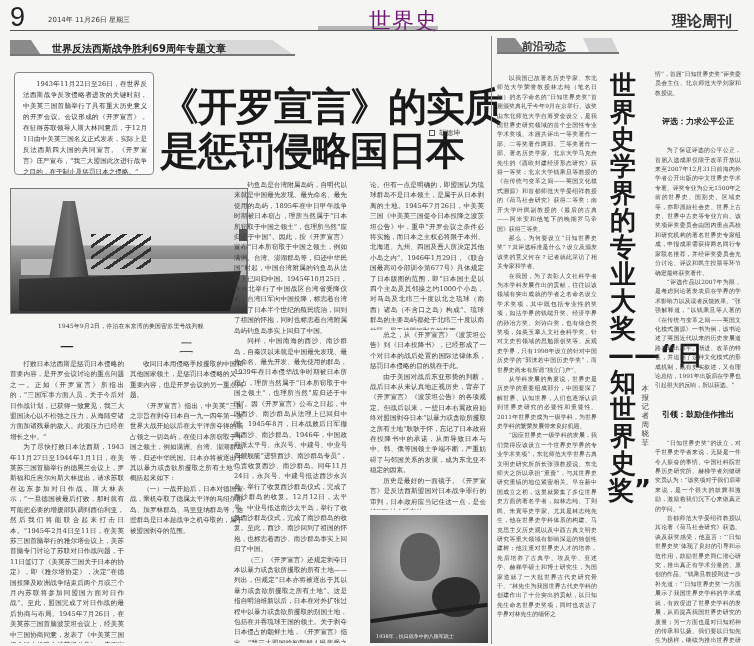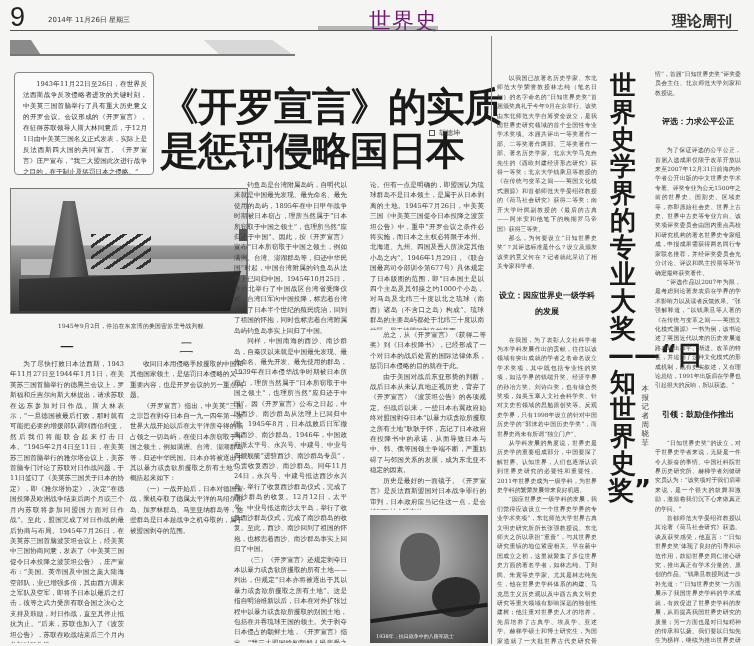--- a/index.html
+++ b/index.html
@@ -88,20 +88,21 @@
   <div class="hdr-date">2014年 11月26日   星期三</div>
   <div class="hdr-section-bar"></div>
   <div class="hdr-section">世界史</div>
   <div class="hdr-brand">理论周刊</div>
   <div class="hdr-rule"></div>
 
   <div class="banner">
     <div class="dark"></div>
     <div class="light"></div>
     <div class="ink"></div>
+    <div class="banner-text">世界反法西斯战争胜利69周年专题文章</div>
   </div>
 
   <div class="intro-box">1943年11月22日至26日，在世界反法西斯战争反攻侵略者进攻的关键时刻，中美英三国首脑举行了具有重大历史意义的开罗会议。会议形成的《开罗宣言》，在征得苏联领导人斯大林同意后，于12月1日由中美英三国名义正式发表，实际上是反法西斯四大国的共同宣言。《开罗宣言》庄严宣布，“我三大盟国此次进行战争之目的，在于制止及惩罚日本之侵略。”</div>
 
   <div class="headline">
     <div>《开罗宣言》的实质</div>
     <div>是惩罚侵略国日本</div>
   </div>
   <div class="byline">
     <span class="byline-box"></span><span>胡德坤</span>
@@ -111,20 +112,21 @@
     <div class="ship-deck"></div>
     <div class="ship-tower"></div>
     <div class="ship-guns"></div>
     <div class="ship-hull"></div>
     <div class="ship-flag"></div>
   </div>
   <div class="caption-ship">1945年9月2日，停泊在东京湾的美国密苏里号战列舰</div>
 
   <div class="col col-a">
     <p class="center-num">一</p>
+    <p>打败日本法西斯是惩罚日本侵略的首要内容，是开罗会议讨论的重点问题之一。正如《开罗宣言》所指出的，“三国军事方面人员，关于今后对日作战计划，已获得一致意见，我三大盟国决心以不松弛之压力，从海陆空诸方面加诸残暴的敌人。此项压力已经在增长之中。”</p>
     <p>为了尽快打败日本法西斯，1943年11月27日至1944年1月1日，在美英苏三国首脑举行的德黑兰会议上，罗斯福和丘吉尔向斯大林提出，请求苏联在远东参加对日作战。斯大林表示，“一旦德国被最后打败，那时就有可能把必要的增援部队调到西伯利亚，然后我们将能联合起来打击日本。”1945年2月4日至11日，在美英苏三国首脑举行的雅尔塔会议上，美苏首脑专门讨论了苏联对日作战问题，于11日签订了《美英苏三国关于日本的协定》，即《雅尔塔协定》，决定“在德国投降及欧洲战争结束后两个月或三个月内苏联将参加同盟国方面对日作战”。至此，盟国完成了对日作战的最后协商与布局。1945年7月26日，在美英苏三国首脑波茨坦会议上，经美英中三国协商同意，发表了《中美英三国促令日本投降之波茨坦公告》，庄严宣布：“美国、英帝国及中国之庞大陆海空部队，业已增强多倍，其由西方调来之军队及空军，即将予日本以最后之打击，彼等之武力受所有联合国之决心之支持及鼓励，对日作战，直至其停止抵抗为止。”后来，苏联也加入了《波茨坦公告》，苏联在欧战结束后三个月内参加对日作战。</p>
   </div>
 
   <div class="col col-b">
     <p class="center-num">二</p>
     <p>收回日本用侵略手段攫取的中国和其他国家领土，是惩罚日本侵略的又一重要内容，也是开罗会议的另一重点问题。</p>
     <p>《开罗宣言》指出，中美英“三国之宗旨在剥夺日本自一九一四年第一次世界大战开始以后在太平洋所夺得的或占领之一切岛屿，在使日本所窃取于中国之领土，例如满洲、台湾、澎湖群岛等，归还中华民国。日本亦将被逐出于其以暴力或贪欲所攫取之所有土地”。概括起来如下：</p>
     <p>（一）一战开始后，日本对德国宣战，乘机夺取了德属太平洋的马绍尔群岛、加罗林群岛、马里亚纳群岛等，这些群岛是日本趁战争之机夺取的，属于被盟国剥夺的范围。</p>
 
   </div>
@@ -132,40 +134,45 @@
   <div class="col col-c">
     <p>钓鱼岛是台湾附属岛屿，自明代以来就是中国最先发现、最先命名、最先使用的岛屿，1895年在中日甲午战争时期被日本窃占，理所当然属于“日本所窃取于中国之领土”，也理所当然“应归还于中国”。因此，按《开罗宣言》宣布“日本所窃取于中国之领土，例如满洲、台湾、澎湖群岛等，归还中华民国”时起，中国台湾附属的钓鱼岛从法理上已回归中国。1945年10月25日，在台北举行了中国战区台湾省受降仪式，台湾日军向中国投降，标志着台湾脱离了日本半个世纪的殖民统治，回到了祖国的怀抱，同时也标志着台湾附属岛屿钓鱼岛事实上回归了中国。</p>
     <p>同样，中国南海的西沙、南沙群岛，自秦汉以来就是中国最先发现、最先命名、最先开发、最先使用的群岛，1939年在日本侵华战争时期被日本所窃占，理所当然属于“日本所窃取于中国之领土”，也理所当然“应归还于中国”。因《开罗宣言》公布之日起，中国西沙、南沙群岛从法理上已回归中国。1945年8月，日本战败后日军撤离西沙、南沙群岛。1946年，中国政府派太平号、永兴号、中建号、中业号四艘舰艇“进驻西沙、南沙群岛专员”，负责收复西沙、南沙群岛。同年11月24日，永兴号、中建号抵达西沙永兴岛，举行了收复西沙群岛仪式，完成了西沙群岛的收复。12月12日，太平号、中业号抵达南沙太平岛，举行了收复西沙群岛仪式，完成了南沙群岛的收复。至此，西沙、南沙回到了祖国的怀抱，也标志着西沙、南沙群岛事实上回归了中国。</p>
     <p>（三）《开罗宣言》还规定剥夺日本以暴力或贪欲所攫取的所有土地——列出，但规定“日本亦将被逐出于其以暴力或贪欲所攫取之所有土地”。这是指自明治维新以后，日本在对外扩张过程中以暴力或贪欲所攫取的别国土地，包括在并吞琉球王国的领土。关于剥夺日本侵占的朝鲜土地，《开罗宣言》指出，“我三大盟国稔知朝鲜人民所受之奴隶待遇，决定在相当期间，使朝鲜自由独立。”关于剥夺日本侵占的俄罗斯土地，苏联因未对日宣战而没有参加开罗会议，但随后《开罗宣言》的内容。1945年，根据《雅尔塔协定》，规定“库页岛南部及邻近一切岛屿须交还苏联”“千岛群岛须交予苏联”。关于琉球群岛，在开罗会议上，罗斯福在同蒋介石的会谈中曾提议将琉球群岛交还中国，蒋介石提议中美共管，因双方未取得一致意见而未做定</p>
   </div>
 
   <div class="col col-d">
     <p style="text-indent:0">论。但有一点是明确的，即盟国认为琉球群岛不是日本领土，是属于从日本剥离的土地。1945年7月26日，中美英三国《中美英三国促令日本投降之波茨坦公告》中，重申“开罗会议之条件必将实施，而日本之主权必将限于本州、北海道、九州、四国及吾人所决定其他小岛之内”。1946年1月29日，《联合国最高司令部训令第677号》具体规定了日本版图的范围，即“日本国土是以四个主岛及其邻接之约1000个小岛，对马岛及北纬三十度以北之琉球（南西）诸岛（不含口之岛）构成”。琉球群岛的主要岛屿都处于北纬三十度以南地区，属于被盟国剥夺的范围。</p>
   </div>
   <div class="col col-d2">
-    <p>总之，从《开罗宣言》《获得二等奖》到《日本投降书》，已经形成了一个对日本的战后处置的国际法律体系，惩罚日本侵略的目的就在于此。</p>
+    <p>总之，从《开罗宣言》《波茨坦公告》到《日本投降书》，已经形成了一个对日本的战后处置的国际法律体系，惩罚日本侵略的目的就在于此。</p>
     <p>由于美国对战后东亚形势的判断，战后日本从未认真地正视历史，背弃了《开罗宣言》《波茨坦公告》的各项规定。但战后以来，一些日本右翼政府始终对盟国剥夺日本“以暴力或贪欲所攫取之所有土地”耿耿于怀，忘记了日本政府在投降书中的承诺，从而导致日本与中、韩、俄等国领土争端不断，严重妨碍了与邻国关系的发展，成为东北亚不稳定的因素。</p>
     <p>历史是最好的一面镜子。《开罗宣言》是反法西斯盟国对日本战争罪行的审判，日本政府应当记住这一点，是会被国际社会唾弃的。</p>
 
   </div>
 
   <div class="photo photo-soldiers">
     <div class="soldier1"></div>
     <div class="soldier2"></div>
     <div class="rifle"></div>
     <div class="caption-soldiers">1938年，抗日战争中的八路军战士</div>
   </div>
 
   <div class="vrule"></div>
 
+  <div class="rb-banner">
+    <div class="dark"></div>
+    <div class="light"></div>
+    <div class="ink"></div>
+    <div class="rb-text">前沿动态</div>
+  </div>
 
   <div class="rcol rcol-1">
     <p>以我国已故著名历史学家、东北师范大学荣誉教授林志纯（笔名日知）的名字命名的“日知世界史奖”首届颁奖典礼于今年9月在京举行。该奖由东北师范大学自筹资金设立，是我国世界史研究领域的首个全国性专业学术奖项。本届共评出一等奖著作一部、二等奖著作两部、三等奖著作一部。著名历史学家、北京大学马克垚先生的《西欧封建经济形态研究》获得一等奖；北京大学钱乘旦等教授的《在传统与变革之间——英国文化模式溯源》和首都师范大学晏绍祥教授的《荷马社会研究》获得二等奖；南开大学叶民副教授的《最后的古典——阿米安和他笔下的晚期罗马帝国》获得三等奖。</p>
     <p>那么，为何要设立“日知世界史奖”？其评选标准是什么？设立及颁发该奖的意义何在？记者就此采访了相关专家和学者。</p>
-    <h4>设立：因应世界史一级学科的发展</h4>
     <p>在我国，为了表彰人文社科学者为本学科发展作出的贡献，往往以该领域有突出成就的学者之名命名设立学术奖项，其中既包括专业性的奖项，如法学界的钱端升奖、经济学界的孙冶方奖、刘诗白奖，也有综合类奖项，如吴玉章人文社会科学奖、针对文史哲领域的思勉原创奖等。反观史学界，只有1998年设立的针对中国历史学的“郭沫若中国历史学奖”，而世界史尚未有所谓“独立门户”。</p>
     <p>从学科发展的角度说，世界史是历史学的重要组成部分，中国要深了解世界、认知世界，人们也逐渐认识到世界史研究的必要性和重要性。2011年世界史成为一级学科，为世界史学科的繁荣发展带来良好机遇。</p>
     <p>“因应世界史一级学科的发展，我们觉得应该设立一个世界史学界的专业学术奖项”，东北师范大学世界古典文明史研究所所长张强教授说。东北师大之所以承担“重责”，与其世界史研究重镇的地位紧密相关。早在新中国成立之初，这里就聚集了多位世界史方面的著名学者，如林志纯、丁则民、朱寰等史学家。尤其是林志纯先生，他在世界史学科体系的构建、马克思主义历史观以及中西古典文明史研究等重大领域有影响深远的独创性建树；他注重对世界史人才的培养，先后培养了古典学、埃及学、亚述学、赫梯学硕士和博士研究生，为国家造就了一大批世界古代史研究骨干。“林先生为我国世界古代史学科的创建作出了十分突出的贡献，以日知先生命名世界史奖项，同时也表达了学界对林先生的缅怀之</p>
   </div>
 
   <div class="vert-title">世界史学界的专业大奖——“日知世界史奖”</div>
   <div class="vert-author">本报记者 周晓菲</div>
 
   <div class="rcol rcol-2">
     <p style="text-indent:0">情”，首届“日知世界史奖”评奖委员会主任、北京师范大学刘家和教授说。</p>

